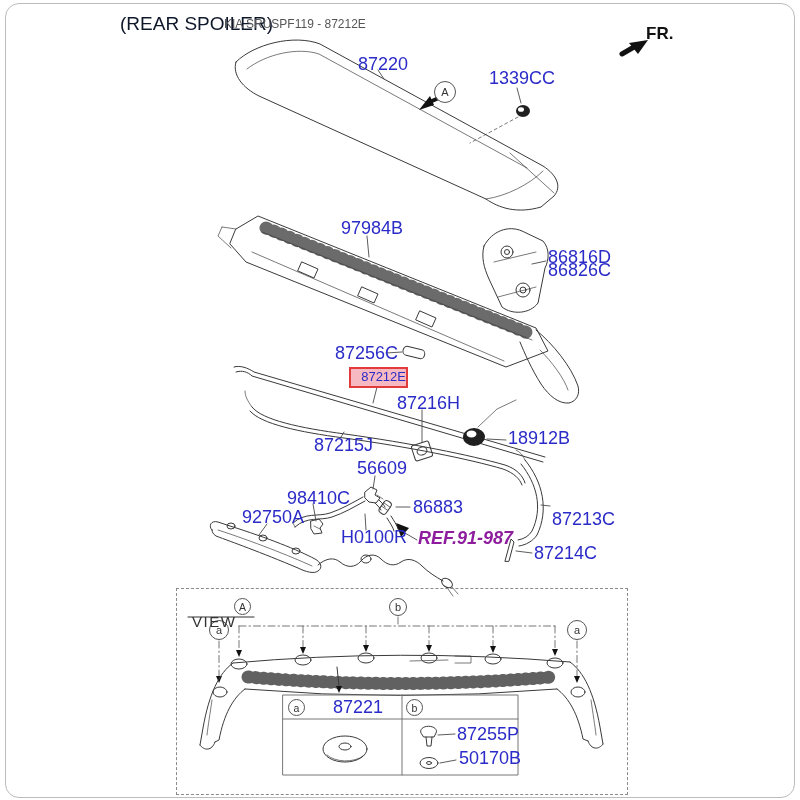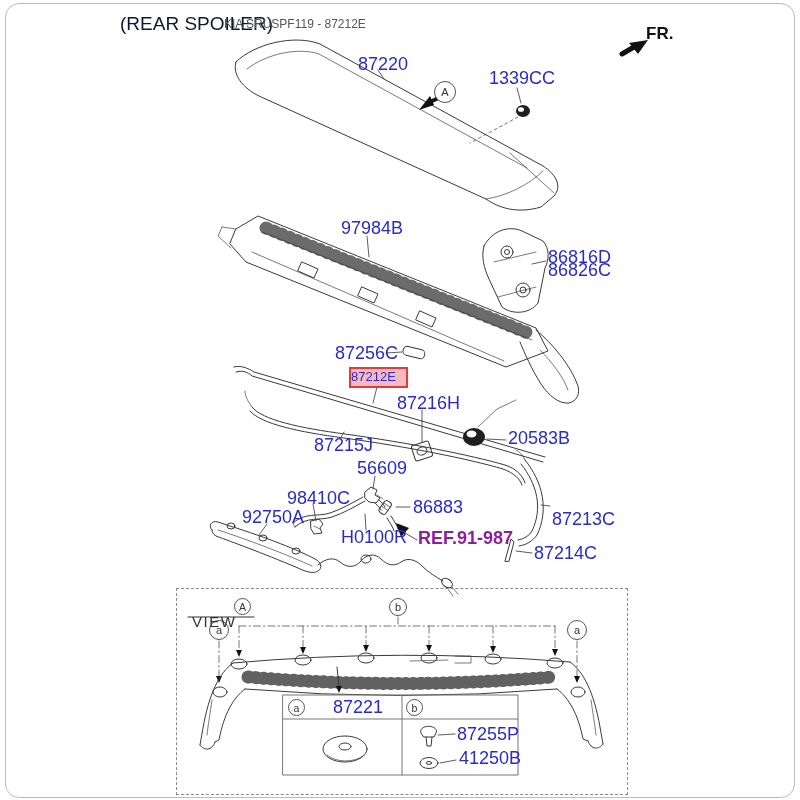--- a/index.html
+++ b/index.html
@@ -15,23 +15,23 @@
   .art .tick{stroke-width:13;stroke-dasharray:1.2,7;opacity:.75;}
   .art .tick2{stroke-width:13;stroke-dasharray:1,6.5;opacity:.8;}
   .art .dash{stroke-dasharray:3,3;}
   .art .dashdot{stroke-dasharray:7,3,1.5,3;stroke-width:.9;stroke:#666;}
   .art .thin{stroke-width:.8;opacity:.85;}
   .art .leader{stroke:#4a4a4a;stroke-width:.9;}
   .art .thick4{stroke-width:4;stroke:#111;}
   .art .thick5{stroke-width:5;stroke:#111;}
   .art .tbl{stroke:#777;}
   .part{position:absolute;color:var(--part_label);font-size:18px;line-height:14px;white-space:nowrap;}
-  .ref{color:var(--ref_purple);font-weight:bold;}
+  .ref{color:var(--ref_purple);font-weight:bold;font-style:italic;}
   .hl{position:absolute;border:2px solid var(--highlight_border);background:var(--highlight_bg);
-      color:var(--part_label);font-size:13px;text-align:left;line-height:15px;}
+      color:var(--part_label);font-size:13px;text-align:right;line-height:15px;}
   .circle{position:absolute;border:1px solid #555;border-radius:50%;display:flex;align-items:center;
       justify-content:center;font-size:11px;color:#333;background:#fff;box-sizing:border-box;}
   .title{position:absolute;font-size:19px;color:#0f172a;white-space:nowrap;}
   .code{position:absolute;font-size:12px;color:#555;white-space:nowrap;}
   .fr{position:absolute;font-size:17px;font-weight:bold;color:#111;}
   .viewtitle{position:absolute;font-size:15px;color:#333;letter-spacing:1.5px;}
   .dashbox{position:absolute;left:176px;top:588px;width:450px;height:205px;border:1.2px dashed #8a8a8a;}
 </style>
 </head>
 <body>
@@ -250,28 +250,28 @@
 
   <div class="part" style="left:358px;top:57px">87220</div>
   <div class="part" style="left:489px;top:71px">1339CC</div>
   <div class="part" style="left:341px;top:221px">97984B</div>
   <div class="part" style="left:548px;top:250px">86816D</div>
   <div class="part" style="left:548px;top:263px">86826C</div>
   <div class="part" style="left:335px;top:346px">87256C</div>
   <div class="hl" style="left:349px;top:367px;width:55px;height:17px">87212E</div>
   <div class="part" style="left:397px;top:396px">87216H</div>
   <div class="part" style="left:314px;top:438px">87215J</div>
-  <div class="part" style="left:508px;top:431px">20583B</div>
+  <div class="part" style="left:508px;top:431px">18912B</div>
   <div class="part" style="left:357px;top:461px">56609</div>
   <div class="part" style="left:287px;top:491px">98410C</div>
   <div class="part" style="left:242px;top:510px">92750A</div>
   <div class="part" style="left:341px;top:530px">H0100R</div>
   <div class="part" style="left:413px;top:500px">86883</div>
   <div class="part ref" style="left:418px;top:531px">REF.91-987</div>
   <div class="part" style="left:552px;top:512px">87213C</div>
   <div class="part" style="left:534px;top:546px">87214C</div>
 
   <div class="dashbox"></div>
   <div class="viewtitle" style="left:192px;top:613px">VIEW</div>
   <div class="part" style="left:333px;top:700px">87221</div>
   <div class="part" style="left:457px;top:727px">87255P</div>
-  <div class="part" style="left:459px;top:751px">41250B</div>
+  <div class="part" style="left:459px;top:751px">50170B</div>
 </div>
 
 </body></html>

